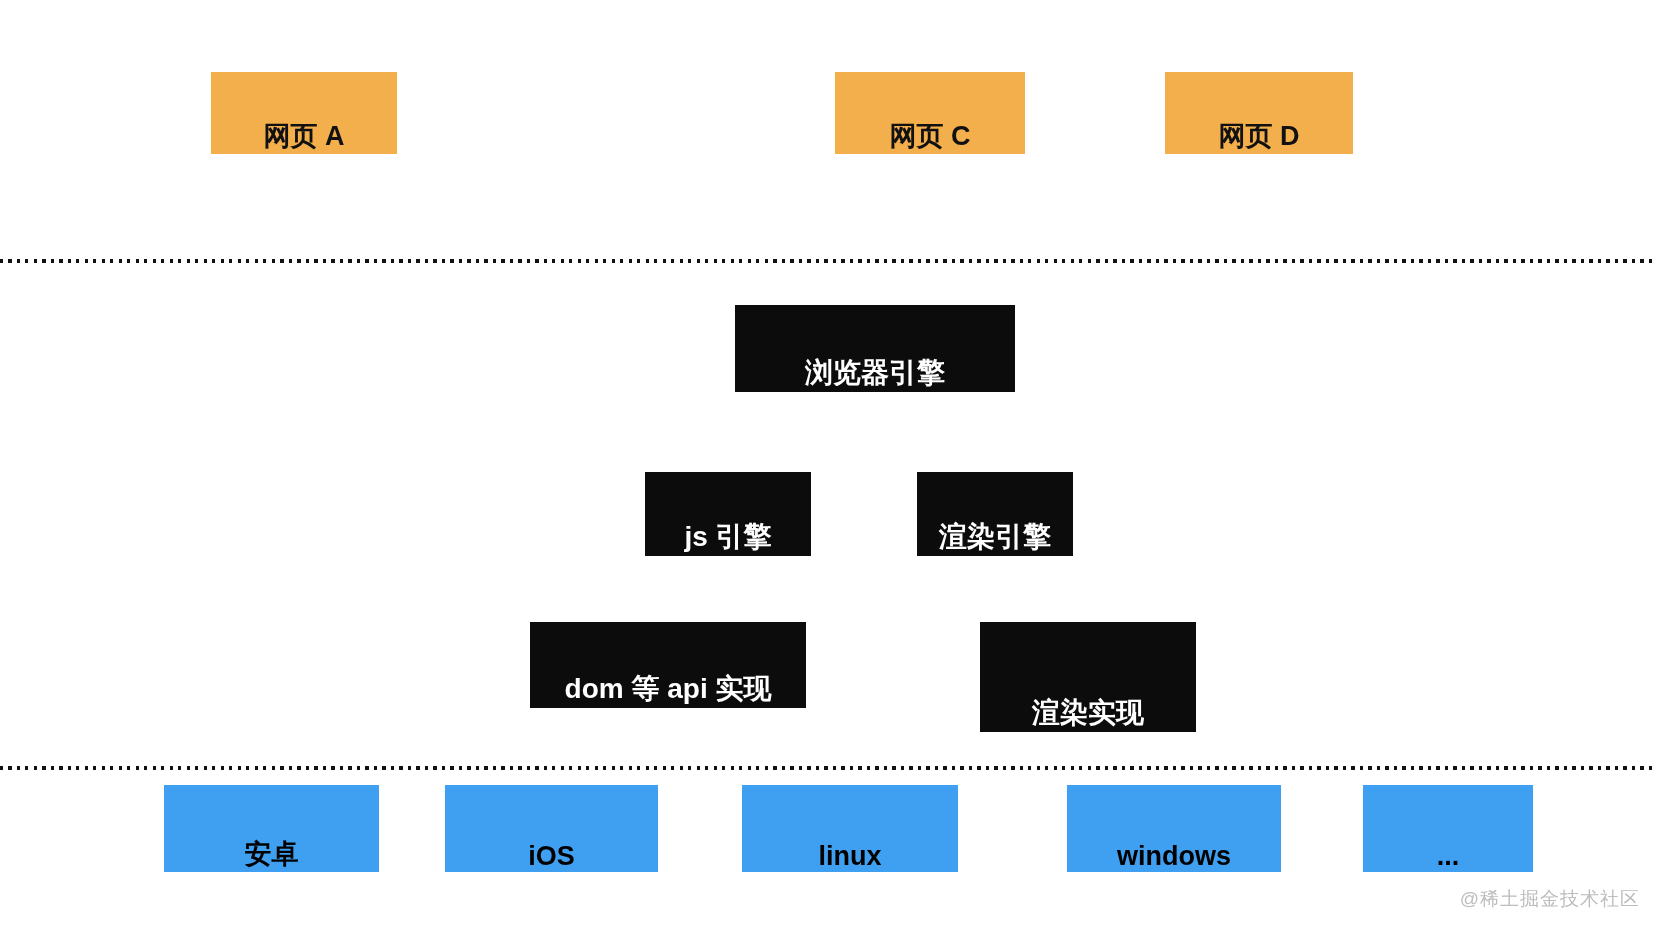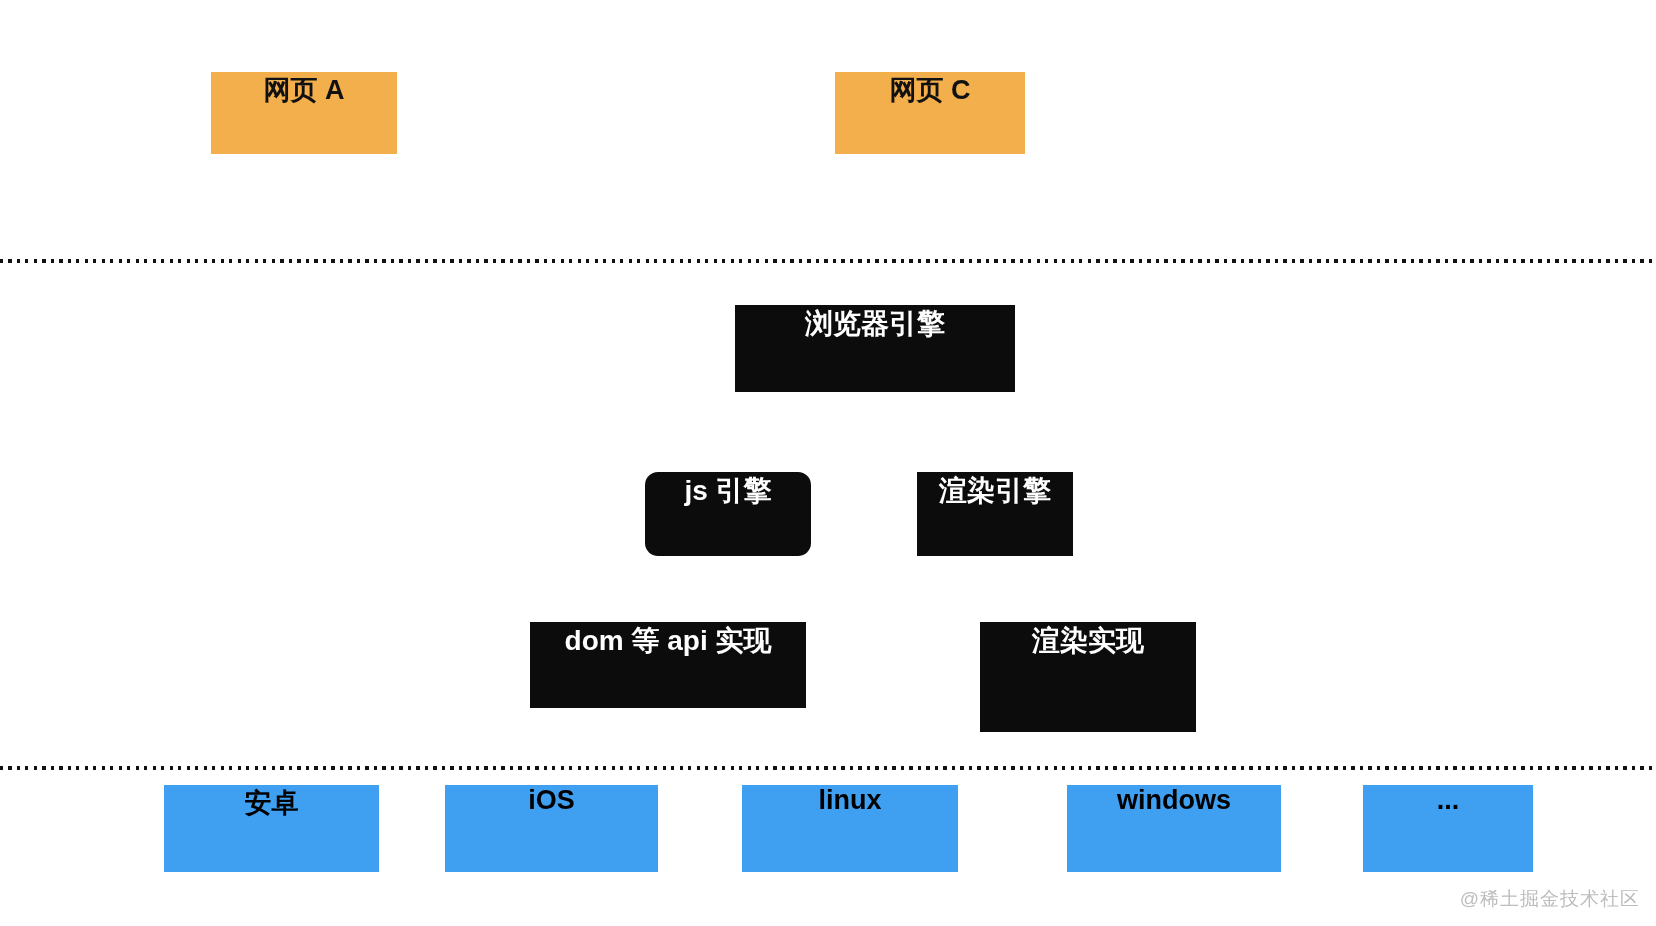--- a/index.html
+++ b/index.html
@@ -11,21 +11,21 @@
   .canvas {
     position: relative;
     width: 1656px;
     height: 926px;
     background: #ffffff;
     overflow: hidden;
   }
   .box {
     position: absolute;
     display: flex;
-    align-items: flex-start;
+    align-items: flex-end;
     justify-content: center;
     font-weight: bold;
     box-sizing: border-box;
   }
   .web-box {
     background: #F2AF4C;
     color: #111111;
     font-size: 27px;
     height: 82px;
     top: 72px;
@@ -53,21 +53,21 @@
   #divider-bottom { top: 766px; }
 
   
   #web-a { left: 211px;  width: 186px; }
   #web-b { left: 529px;  width: 189px; }
   #web-c { left: 835px;  width: 190px; }
   #web-d { left: 1165px; width: 188px; }
 
   
   #browser-engine { left: 735px; top: 305px; width: 280px; height: 87px; }
-  #js-engine      { left: 645px; top: 472px; width: 166px; height: 84px; border-radius: 13px; }
+  #js-engine      { left: 645px; top: 472px; width: 166px; height: 84px; }
   #render-engine  { left: 917px; top: 472px; width: 156px; height: 84px; }
   #dom-api-impl   { left: 530px; top: 622px; width: 276px; height: 86px; }
   #render-impl    { left: 980px; top: 622px; width: 216px; height: 110px; }
 
   
   #platform-android { left: 164px;  width: 215px; }
   #platform-ios     { left: 445px;  width: 213px; }
   #platform-linux   { left: 742px;  width: 216px; }
   #platform-windows { left: 1067px; width: 214px; }
   #platform-more    { left: 1363px; width: 170px; }
@@ -85,20 +85,23 @@
 </head>
 <body>
 
 <div class="canvas">
 
   <div class="box web-box" id="web-a">
     <span>网页 A</span>
   </div>
   <div class="box web-box" id="web-c">
     <span>网页 C</span>
+  </div>
+  <div class="box web-box" id="web-d">
+    <span>网页 D</span>
   </div>
 
   <div class="dotted-divider" id="divider-top"></div>
 
   <div class="box engine-box" id="browser-engine">
     <span>浏览器引擎</span>
   </div>
   <div class="box engine-box" id="js-engine">
     <span>js 引擎</span>
   </div>

